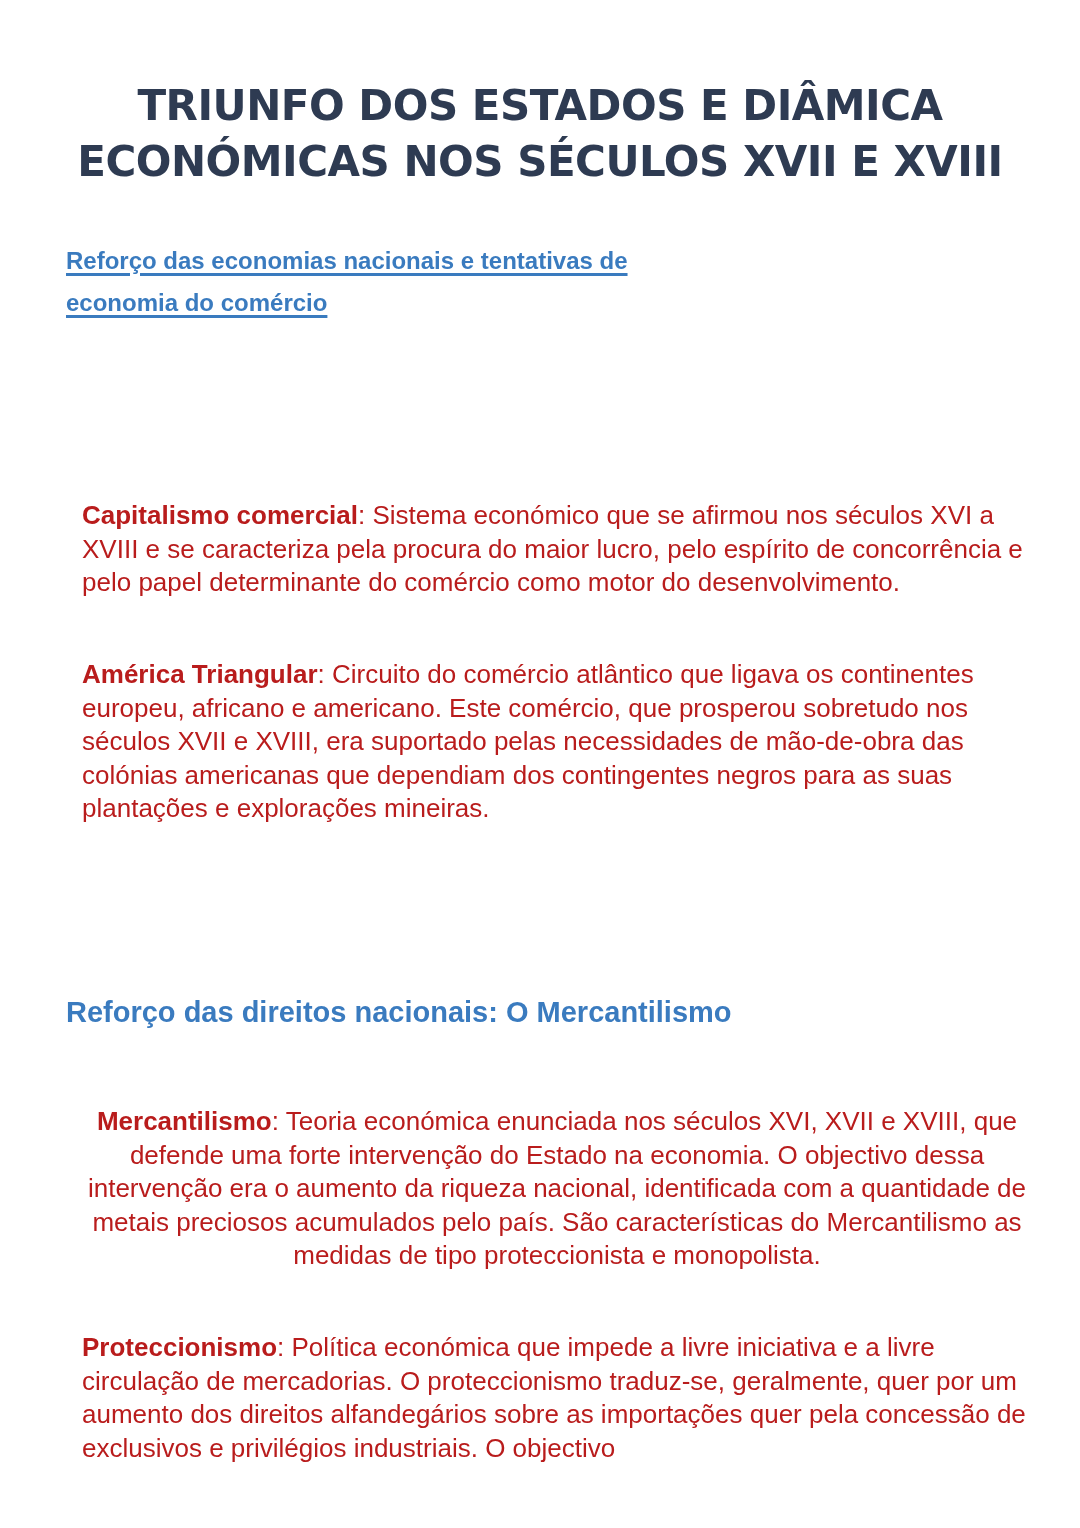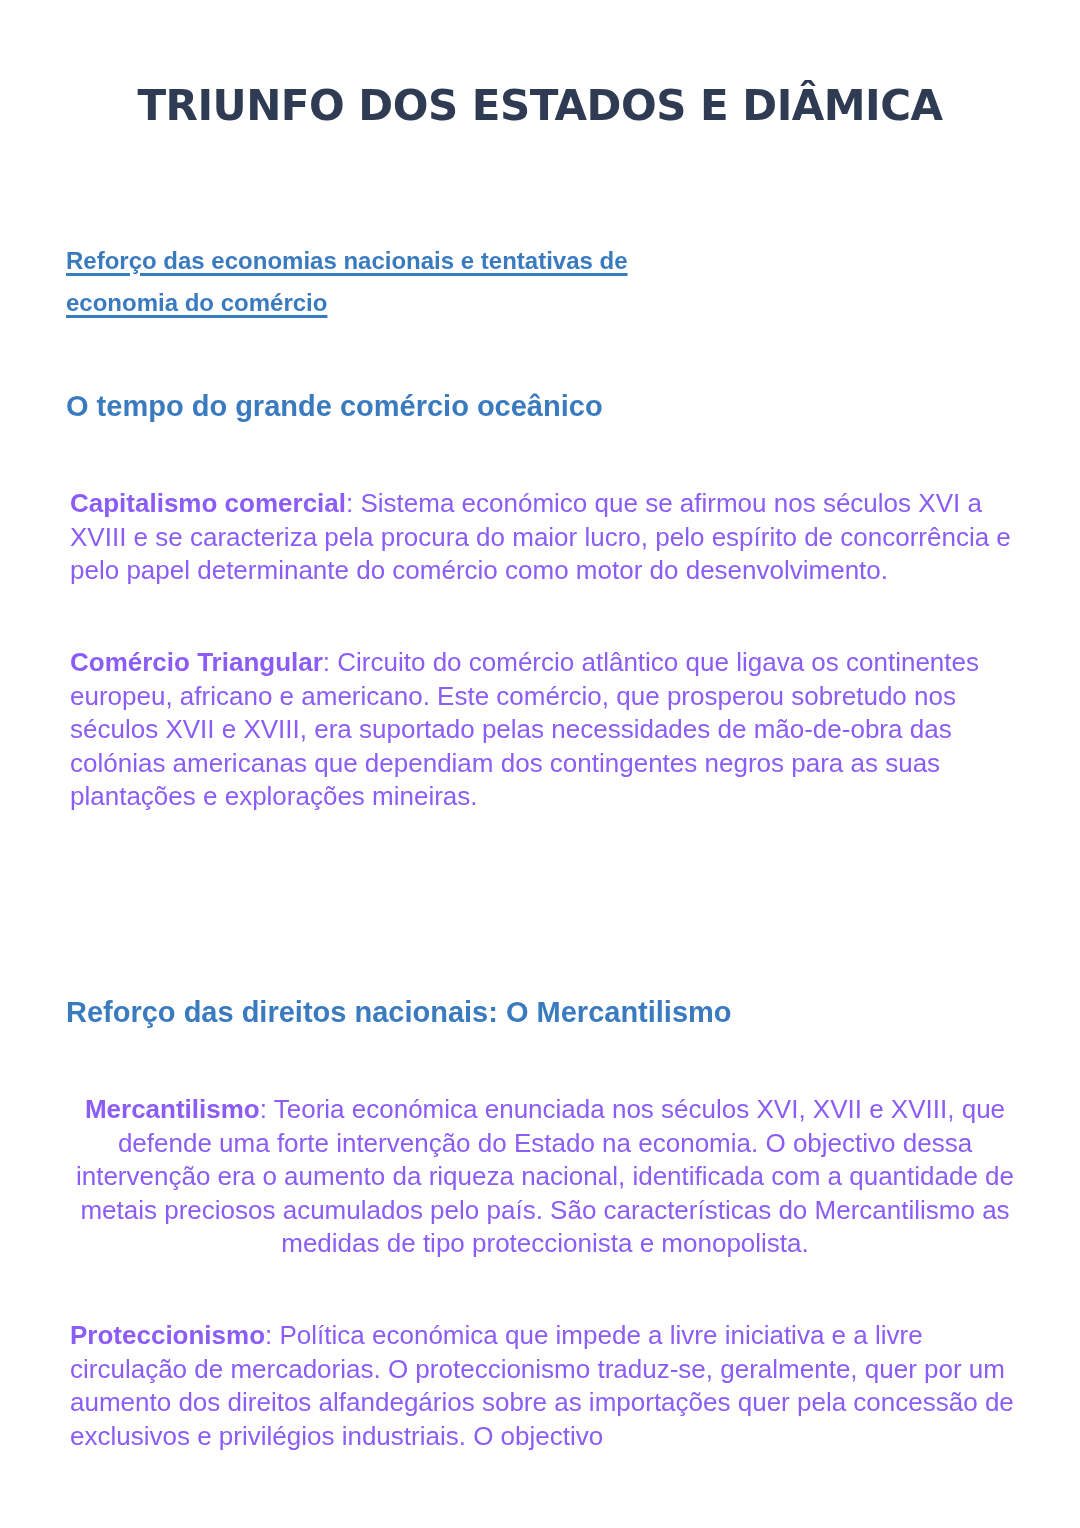--- a/index.html
+++ b/index.html
@@ -60,49 +60,49 @@
       color: #3a7bbf;
       margin: 0;
     }
     .para {
       position: absolute;
       left: 66px;
       width: 950px;
       font-family: "Liberation Sans", sans-serif;
       font-size: 26px;
       line-height: 33.5px;
-      color: #8b5cf6;
-      margin: 4px;
+      color: #b91c1c;
+      margin: 16px;
     }
     .para .term {
       font-weight: bold;
     }
   </style>
 </head>
 <body>
 
 <div class="page">
 
   <h1 class="doc-title">
     <span>TRIUNFO DOS ESTADOS E DIÂMICA</span><br>
+    <span>ECONÓMICAS NOS SÉCULOS XVII E XVIII</span>
   </h1>
 
   <h2 class="h1-link">
     <span>Reforço das economias nacionais e tentativas de</span><br>
     <span>economia do comércio</span>
   </h2>
 
-  <h3 class="h2" style="top:376px;">O tempo do grande comércio oceânico</h3>
 
   <p class="para" style="top:471px;">
     <span class="term">Capitalismo comercial</span><span>: </span><span>Sistema económico que se afirmou nos séculos XVI a XVIII e se caracteriza pela procura do maior lucro, pelo espírito de concorrência e pelo papel determinante do comércio como motor do desenvolvimento.</span>
   </p>
 
   <p class="para" style="top:630px;">
-    <span class="term">Comércio Triangular</span><span>: </span><span>Circuito do comércio atlântico que ligava os continentes europeu, africano e americano. Este comércio, que prosperou sobretudo nos séculos XVII e XVIII, era suportado pelas necessidades de mão-de-obra das colónias americanas que dependiam dos contingentes negros para as suas plantações e explorações mineiras.</span>
+    <span class="term">América Triangular</span><span>: </span><span>Circuito do comércio atlântico que ligava os continentes europeu, africano e americano. Este comércio, que prosperou sobretudo nos séculos XVII e XVIII, era suportado pelas necessidades de mão-de-obra das colónias americanas que dependiam dos contingentes negros para as suas plantações e explorações mineiras.</span>
   </p>
 
 
   <h3 class="h2" style="top:982px;">Reforço das direitos nacionais: O Mercantilismo</h3>
 
   <p class="para" style="top:1077px;text-align:center;">
     <span class="term">Mercantilismo</span><span>: </span><span>Teoria económica enunciada nos séculos XVI, XVII e XVIII, que defende uma forte intervenção do Estado na economia. O objectivo dessa intervenção era o aumento da riqueza nacional, identificada com a quantidade de metais preciosos acumulados pelo país. São características do Mercantilismo as medidas de tipo proteccionista e monopolista.</span>
   </p>
 
   <p class="para" style="top:1303px;">

